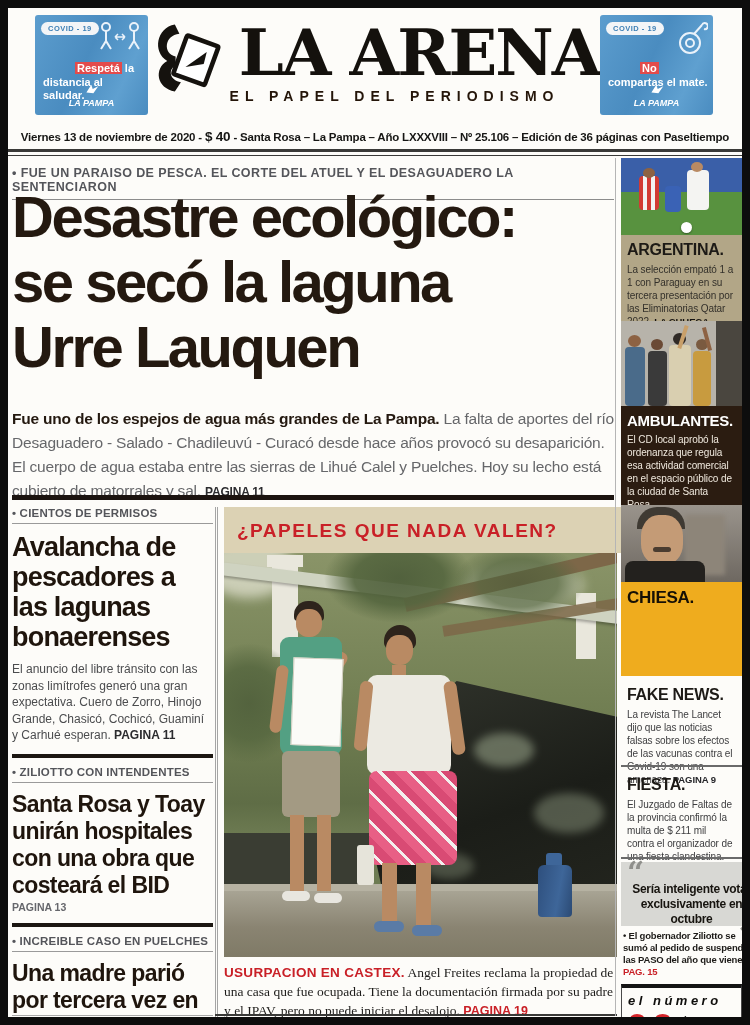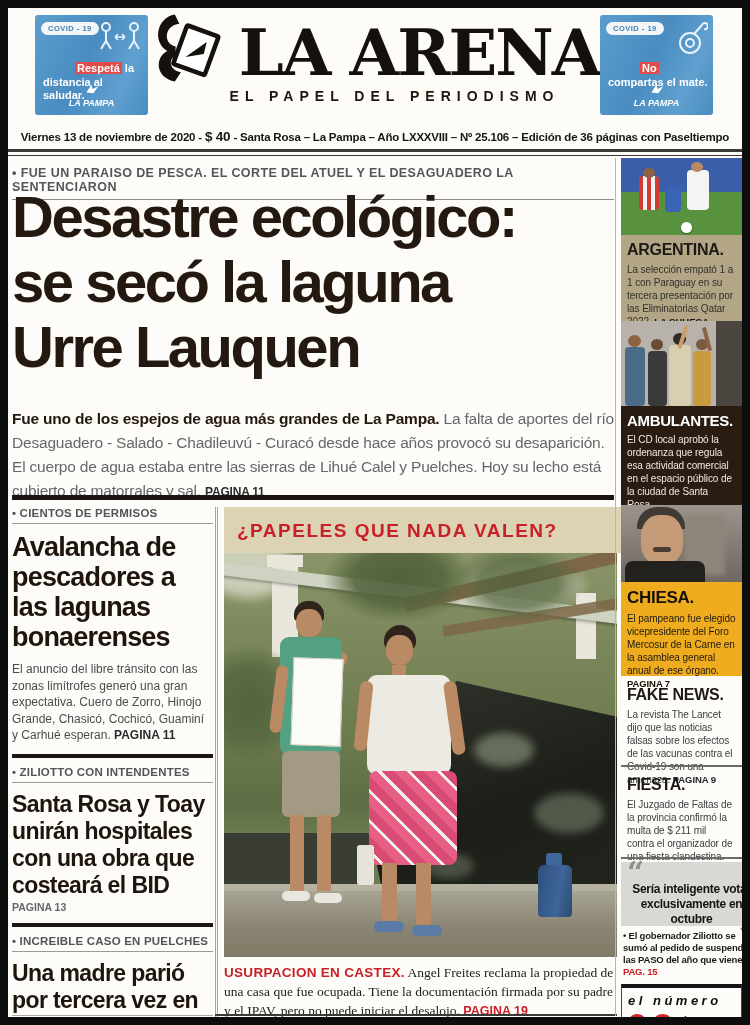--- a/index.html
+++ b/index.html
@@ -14,21 +14,21 @@
   .covid-pill{position:absolute;top:7px;left:6px;background:#f3f5f7;color:#3d7fb5;font-size:7.5px;font-weight:bold;
               padding:2px 7px;border-radius:8px;letter-spacing:.5px;}
   .badge-ico{position:absolute;top:6px;right:5px;}
   .badge-text{position:absolute;left:8px;top:47px;width:100px;font-size:11px;line-height:13.5px;font-weight:bold;}
   .hl-red{background:#e34b4b;color:#fff;padding:0 2px;margin-left:32px;}
   .pampa{position:absolute;bottom:7px;left:0;right:0;display:flex;justify-content:center;align-items:center;gap:3px;
          font-size:9px;font-weight:bold;font-style:italic;color:#fff;flex-direction:column;}
 
   
   .masthead{position:absolute;left:140px;top:2px;width:452px;text-align:center;}
-  .mast-row{display:flex;align-items:flex-start;justify-content:center;gap:14px;}
+  .mast-row{display:flex;align-items:flex-end;justify-content:center;gap:14px;}
   .mast-title{font-family:"DejaVu Serif",serif;font-weight:bold;font-size:64px;letter-spacing:-2px;color:#14110d;white-space:nowrap;line-height:86px;}
   .tagline{font-size:14px;font-weight:bold;letter-spacing:6px;color:#241509;margin-top:-8px;padding-left:41px;}
 
   
   .dateline{position:absolute;left:0;top:121px;width:734px;text-align:center;font-size:11.5px;font-weight:bold;
             color:#16161­4;color:#161614;letter-spacing:-.2px;}
   .dateline .price{font-size:13.5px;font-weight:800;}
   .rule-dd{position:absolute;left:0;top:141px;width:734px;height:3px;border-top:3px solid #3a3a38;border-bottom:1px solid #3a3a38;}
 
   
@@ -303,21 +303,20 @@
 
       <div class="sb-photo chiesa">
         <div class="fig" style="left:64px;top:10px;width:40px;height:60px;background:#8d8579;filter:blur(2px);"></div>
         <div class="fig" style="left:16px;top:2px;width:48px;height:22px;background:#3f3a33;border-radius:20px 20px 0 0;"></div>
         <div class="fig" style="left:20px;top:10px;width:42px;height:50px;background:#c49b76;border-radius:42%;"></div>
         <div class="fig" style="left:32px;top:42px;width:18px;height:5px;background:#4a3c30;border-radius:3px;"></div>
         <div class="fig" style="left:4px;top:56px;width:80px;height:22px;background:#23211e;border-radius:8px 8px 0 0;"></div>
       </div>
       <div class="sb-block sb-yellow" style="height:94px;">
         <div class="sb-head">CHIESA.</div>
-        <div class="sb-body"><span>El pampeano fue elegido vicepresidente del Foro Mercosur de la Carne en la asamblea general anual de ese órgano. </span><br><span class="sb-ref" style="color:#161005;">PAGINA 7</span></div>
       </div>
 
       <div class="sb-block" style="height:86px;padding-top:10px;">
         <div class="sb-head">FAKE NEWS.</div>
         <div class="sb-body"><span>La revista The Lancet dijo que las noticias falsas sobre los efectos de las vacunas contra el Covid-19 son una amenaza. </span><span class="sb-ref" style="color:#26262a;">PAGINA 9</span></div>
       </div>
       <div class="sb-divider"></div>
       <div class="sb-block" style="height:84px;">
         <div class="sb-head">FIESTA.</div>
         <div class="sb-body"><span>El Juzgado de Faltas de la provincia confirmó la multa de $ 211 mil contra el organizador de una fiesta clandestina. </span><span class="sb-ref" style="color:#26262a;">PAGINA 7</span></div>

